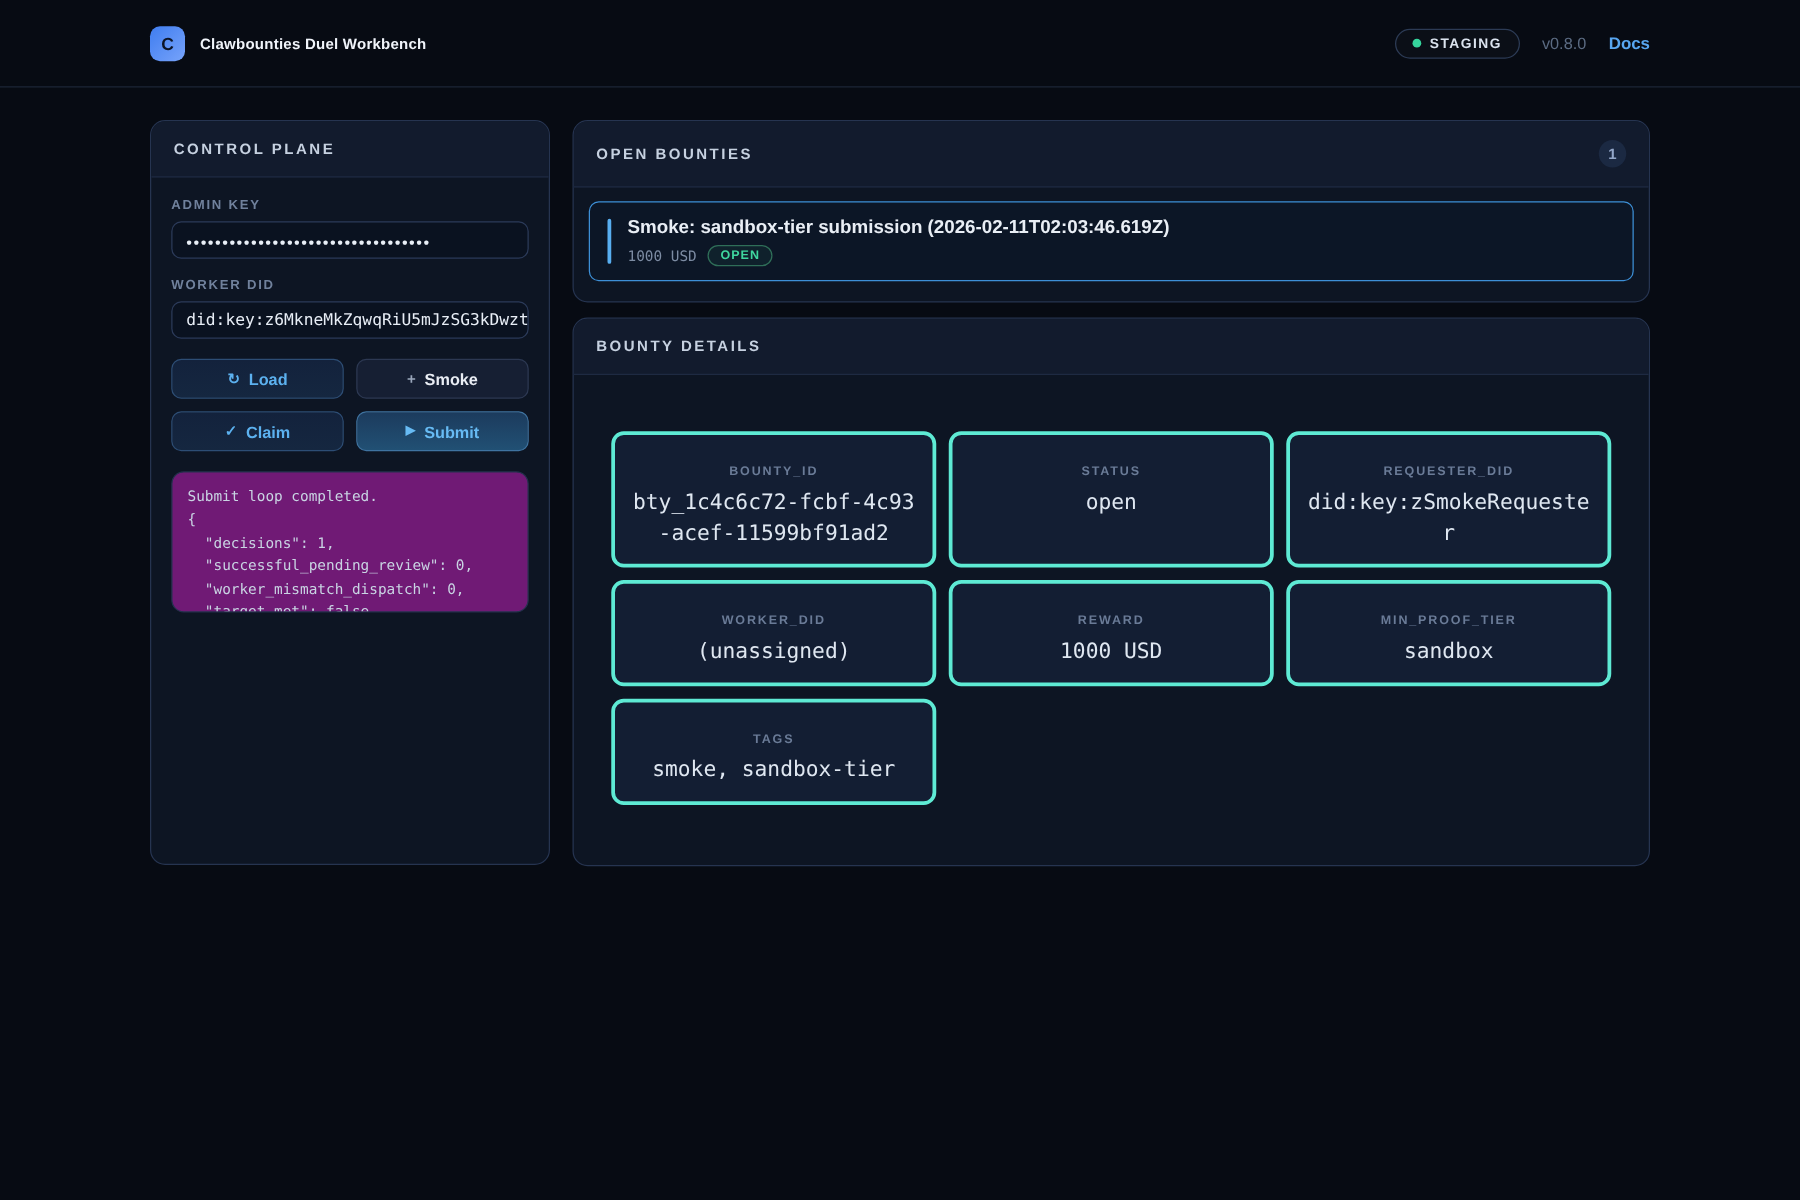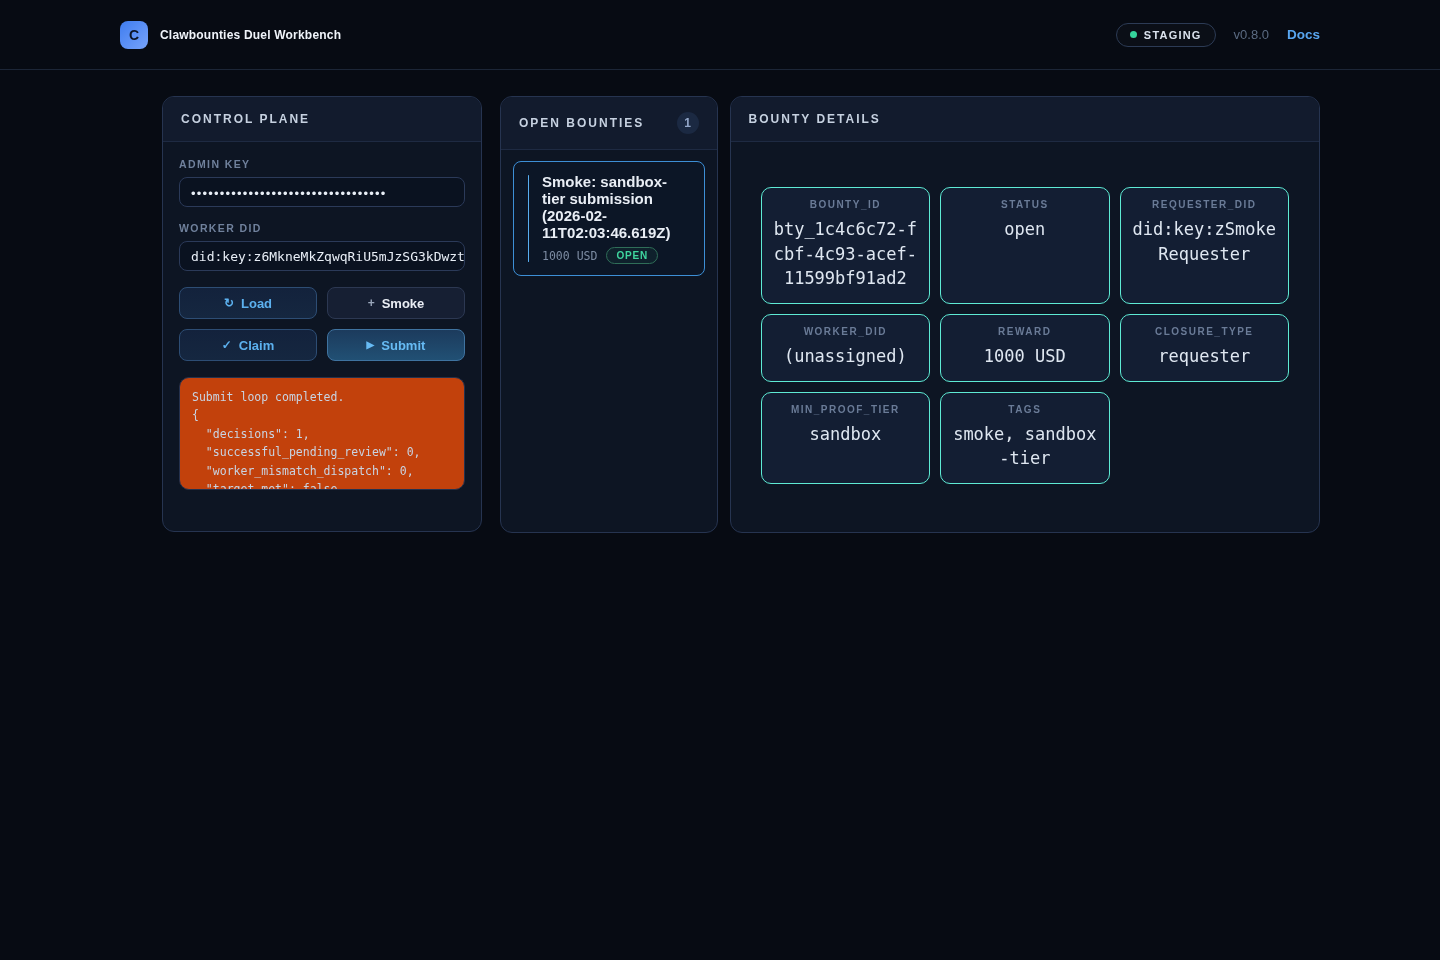--- a/index.html
+++ b/index.html
@@ -51,21 +51,21 @@
   }
   .panel-header {
     background: #121b2d;
     border-bottom: 1px solid #1e2a42;
     padding: 15px 18px;
     display: flex; align-items: center; justify-content: space-between;
   }
   .panel-title { font-size: 12px; font-weight: 700; letter-spacing: 2px; color: #c6d1e0; }
 
   
-  .control-panel { width: 320px; height: 436px; flex: none; margin-left: 42px; }
+  .control-panel { width: 320px; height: 596px; flex: none; }
   .control-body { padding: 16px; }
   .field-label {
     font-size: 10.5px; font-weight: 700; letter-spacing: 1.4px;
     color: #70819c; margin-bottom: 7px;
   }
   .text-input {
     width: 100%; height: 30px;
     background: #0a1220;
     border: 1px solid #2b3a59;
     border-radius: 8px;
@@ -103,34 +103,34 @@
   .btn-primary {
     background: linear-gradient(180deg, #1c3b5d, #215074);
     border-color: #3f73a0;
     color: #67bbf4;
   }
   .btn-primary .btn-icon { font-size: 10px; }
 
   .output-box {
     margin-top: 16px;
     height: 113px;
-    background: #c2410c;
+    background: #701a75;
     border: 1px solid #24314d;
     border-radius: 10px;
     padding: 10px 12px;
     font-family: "DejaVu Sans Mono", monospace;
     font-size: 11.5px;
     line-height: 1.6;
     color: #c9d4e3;
     white-space: pre-wrap;
     overflow: hidden;
   }
 
   
-  .right-col { flex: 1; display: flex; flex-direction: row; gap: 12px; }
+  .right-col { flex: 1; display: flex; flex-direction: column; gap: 12px; }
 
   .count-badge {
     width: 22px; height: 22px; border-radius: 50%;
     background: #1b2942; color: #93a7c9;
     font-size: 12px; font-weight: 600;
     display: flex; align-items: center; justify-content: center;
   }
 
   .bounties-body { padding: 11px 12px 16px; }
   .bounty-item {
@@ -161,23 +161,23 @@
   }
 
   .details-body {
     padding: 45px 30px 48px;
     display: grid;
     grid-template-columns: repeat(3, 1fr);
     gap: 10px;
   }
   .detail-card {
     background: #131e33;
-    border: 1px solid #5eead4;
+    border: 3px solid #5eead4;
     border-radius: 10px;
-    padding: 11px 10px 12px;
+    padding: 24px 10px 12px;
     text-align: center;
   }
   .detail-label {
     font-size: 10px; font-weight: 700; letter-spacing: 1.5px;
     color: #6a7b97; margin-bottom: 7px;
   }
   .detail-value {
     font-family: "DejaVu Sans Mono", monospace;
     font-size: 17px; color: #dfe7f1;
     line-height: 1.45;
@@ -294,24 +294,20 @@
         </div>
         <div class="detail-card">
           <div class="detail-label">WORKER_DID</div>
           <div class="detail-value">(unassigned)</div>
         </div>
         <div class="detail-card">
           <div class="detail-label">REWARD</div>
           <div class="detail-value">1000 USD</div>
         </div>
         <div class="detail-card">
-          <div class="detail-label">CLOSURE_TYPE</div>
-          <div class="detail-value">requester</div>
-        </div>
-        <div class="detail-card">
           <div class="detail-label">MIN_PROOF_TIER</div>
           <div class="detail-value">sandbox</div>
         </div>
         <div class="detail-card">
           <div class="detail-label">TAGS</div>
           <div class="detail-value">smoke, sandbox-tier</div>
         </div>
 
       </div>
     </section>

